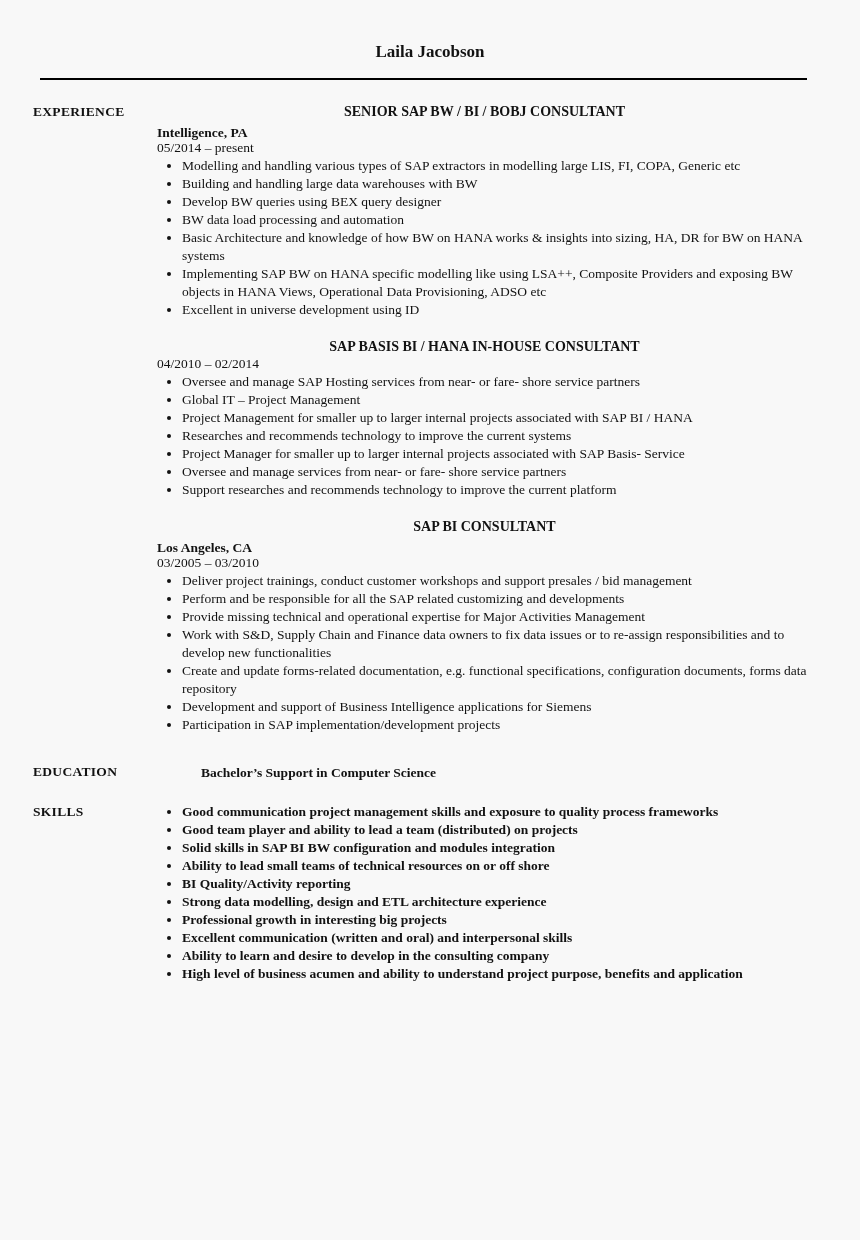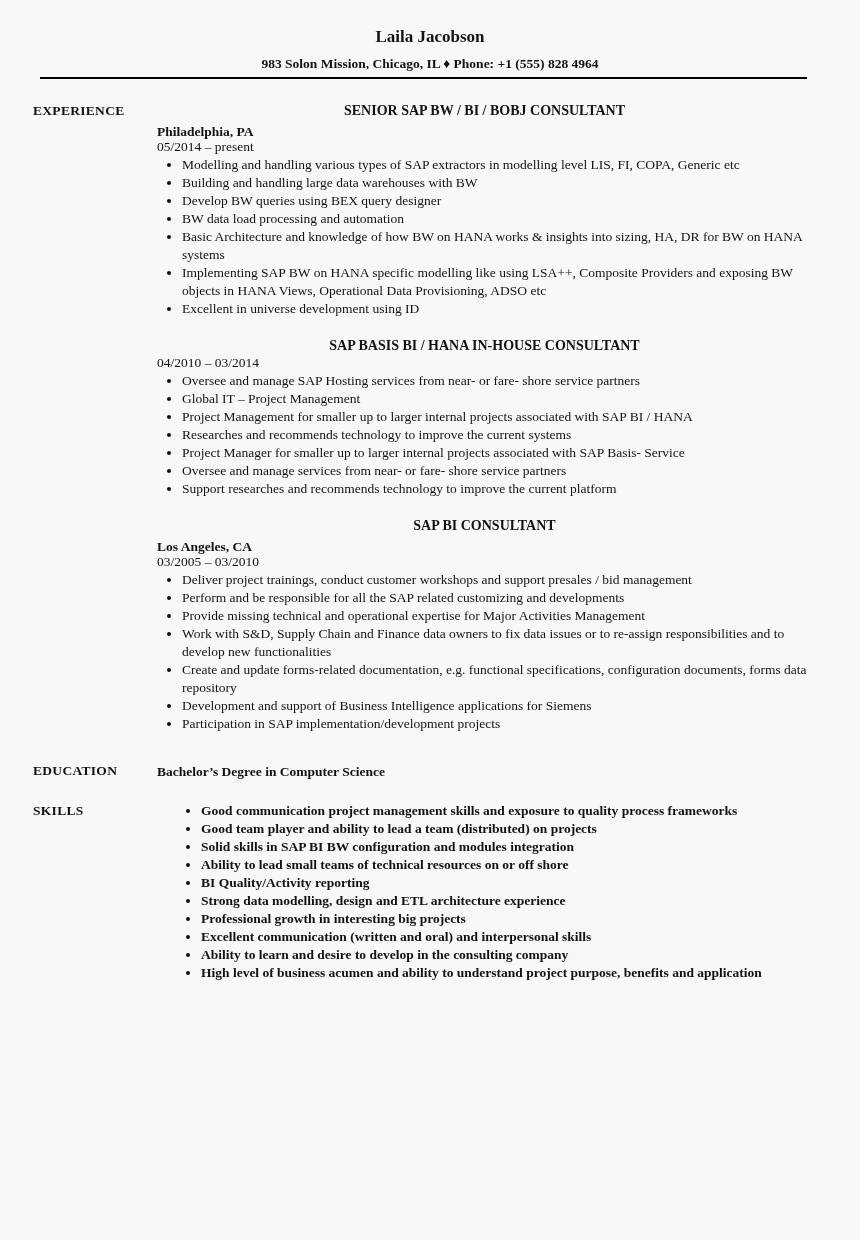--- a/index.html
+++ b/index.html
@@ -11,43 +11,43 @@
     height: 1240px;
     background: #f8f8f8;
     color: #121212;
     font-family: "Liberation Serif", serif;
     overflow: hidden;
   }
 
   
   .resume-header { text-align: center; }
   .person-name {
-    margin: 1px;
+    margin: 16px;
     padding-top: 25px;
     font-size: 17px;
     line-height: 21px;
     font-weight: 700;
   }
   .contact-line {
     margin: 9px 0 0 0;
     font-size: 13.5px;
     line-height: 16px;
     font-weight: 700;
   }
   .header-rule {
     border: 0;
     border-top: 2px solid #000;
     margin: 5px 53px 0 40px;
   }
 
   
   .section { display: flex; align-items: flex-start; }
   .section-experience { margin-top: 22px; }
-  .section-education  { margin-top: 28px; }
-  .section-skills     { margin-top: 21px; gap: 19px; }
+  .section-education  { margin-top: 28px; gap: 44px; }
+  .section-skills     { margin-top: 21px; }
 
   .section-label {
     flex: none;
     width: 124px;
     margin-left: 33px;
     font-size: 13.5px;
     font-weight: 700;
     letter-spacing: 0.3px;
     line-height: 19px;
   }
@@ -94,47 +94,46 @@
   .section-skills .bullet-list { margin-top: 0; font-weight: bold; }
   .section-skills .section-label { line-height: 18px; }
 </style>
 </head>
 <body>
 
 <div class="page">
 
   <header class="resume-header">
     <h1 class="person-name">Laila Jacobson</h1>
-    <p class="contact-line">983 Solon Mission, Chicago, IL ♦ Phone: +1 (555) 828 4964</p>
   </header>
 
   <hr class="header-rule">
 
   <section class="section section-experience">
     <div class="section-label">EXPERIENCE</div>
     <div class="section-content">
 
       <article class="job">
         <h2 class="job-title">SENIOR SAP BW / BI / BOBJ CONSULTANT</h2>
-        <div class="job-location">Philadelphia, PA</div>
+        <div class="job-location">Intelligence, PA</div>
         <div class="job-dates">05/2014 – present</div>
         <ul class="bullet-list">
-            <li>Modelling and handling various types of SAP extractors in modelling level LIS, FI, COPA, Generic etc</li>
+            <li>Modelling and handling various types of SAP extractors in modelling large LIS, FI, COPA, Generic etc</li>
             <li>Building and handling large data warehouses with BW</li>
             <li>Develop BW queries using BEX query designer</li>
             <li>BW data load processing and automation</li>
             <li>Basic Architecture and knowledge of how BW on HANA works &amp; insights into sizing, HA, DR for BW on HANA systems</li>
             <li>Implementing SAP BW on HANA specific modelling like using LSA++, Composite Providers and exposing BW objects in HANA Views, Operational Data Provisioning, ADSO etc</li>
             <li>Excellent in universe development using ID</li>
           </ul>
       </article>
 
       <article class="job">
         <h2 class="job-title">SAP BASIS BI / HANA IN-HOUSE CONSULTANT</h2>
-        <div class="job-dates">04/2010 – 03/2014</div>
+        <div class="job-dates">04/2010 – 02/2014</div>
         <ul class="bullet-list">
             <li>Oversee and manage SAP Hosting services from near- or fare- shore service partners</li>
             <li>Global IT – Project Management</li>
             <li>Project Management for smaller up to larger internal projects associated with SAP BI / HANA</li>
             <li>Researches and recommends technology to improve the current systems</li>
             <li>Project Manager for smaller up to larger internal projects associated with SAP Basis- Service</li>
             <li>Oversee and manage services from near- or fare- shore service partners</li>
             <li>Support researches and recommends technology to improve the current platform</li>
           </ul>
       </article>
@@ -153,21 +152,21 @@
             <li>Participation in SAP implementation/development projects</li>
           </ul>
       </article>
 
     </div>
   </section>
 
   <section class="section section-education">
     <div class="section-label">EDUCATION</div>
     <div class="section-content">
-      <div class="degree-line">Bachelor’s Degree in Computer Science</div>
+      <div class="degree-line">Bachelor’s Support in Computer Science</div>
     </div>
   </section>
 
   <section class="section section-skills">
     <div class="section-label">SKILLS</div>
     <div class="section-content">
       <ul class="bullet-list">
           <li>Good communication project management skills and exposure to quality process frameworks</li>
           <li>Good team player and ability to lead a team (distributed) on projects</li>
           <li>Solid skills in SAP BI BW configuration and modules integration</li>

